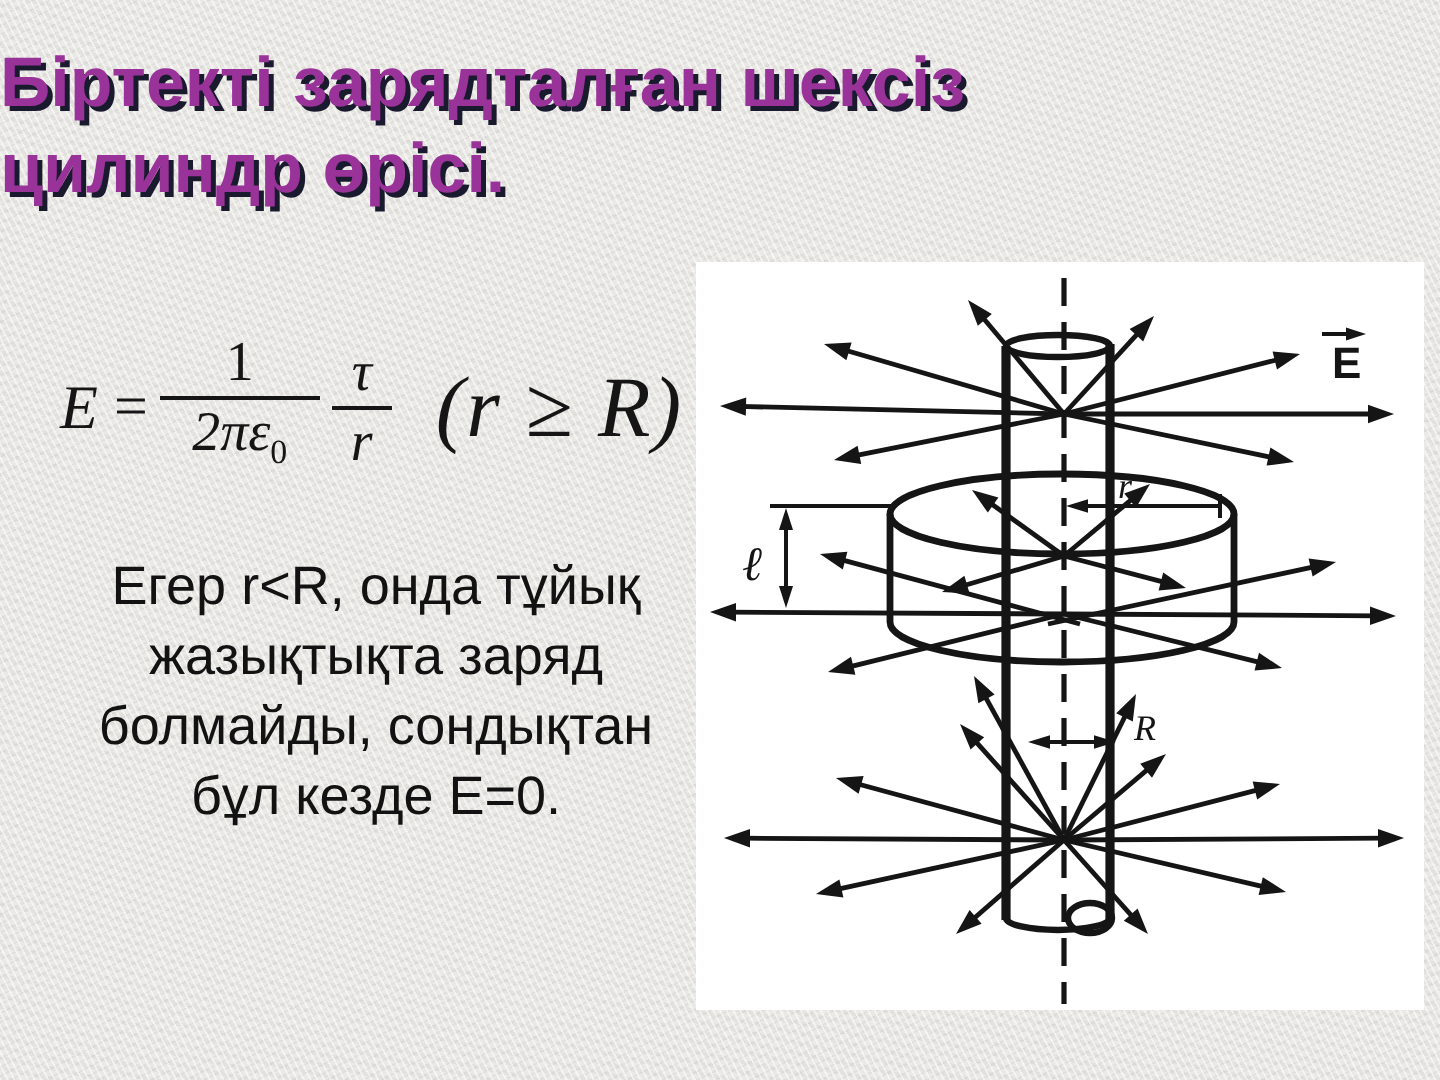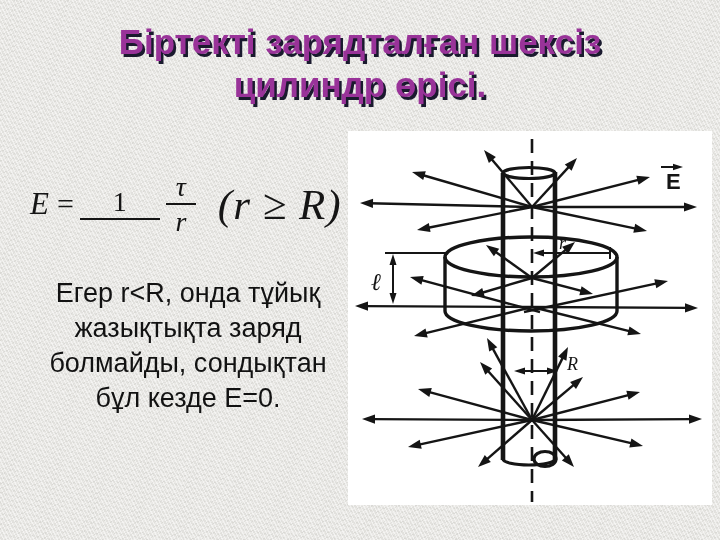--- a/index.html
+++ b/index.html
@@ -7,21 +7,21 @@
     position:relative;width:720px;height:540px;overflow:hidden;
     background-color:#eae9e6;
     background-image:
       repeating-linear-gradient(63deg, rgba(255,255,255,.5) 0 1px, rgba(0,0,0,0) 1px 3px),
       repeating-linear-gradient(-27deg, rgba(176,176,170,.16) 0 1px, rgba(0,0,0,0) 1px 4px),
       repeating-linear-gradient(12deg, rgba(198,198,192,.22) 0 2px, rgba(0,0,0,0) 2px 5px);
     font-family:"Liberation Sans", sans-serif;
   }
   .title{
     position:absolute;left:0;right:0;top:20px;margin:0;
-    text-align:center;white-space:pre-line;
+    white-space:pre-line;
     font-weight:bold;font-size:35px;line-height:43px;
     color:#993399;
     text-shadow:2.5px 2.5px 0 #1a1a2e;
     letter-spacing:0;
   }
   
   .formula{
     position:absolute;left:30px;top:160px;height:88px;width:330px;
     display:flex;align-items:center;gap:6px;color:#151515;
     font-family:"Liberation Serif", serif;
@@ -67,20 +67,21 @@
 
   <h1 class="title">Біртекті зарядталған шексіз
 цилиндр өрісі.</h1>
 
   <div class="formula">
     <span class="f-main">E</span>
     <span class="f-eq">=</span>
     <span class="frac frac1">
       <span class="num">1</span>
       <span class="bar"></span>
+      <span class="den"><span>2πε</span><sub class="sub">0</sub></span>
     </span>
     <span class="frac frac2">
       <span class="num">τ</span>
       <span class="bar"></span>
       <span class="den">r</span>
     </span>
     <span class="cond">(r ≥ R)</span>
   </div>
 
   <p class="body-text">Егер r&lt;R, онда тұйық

